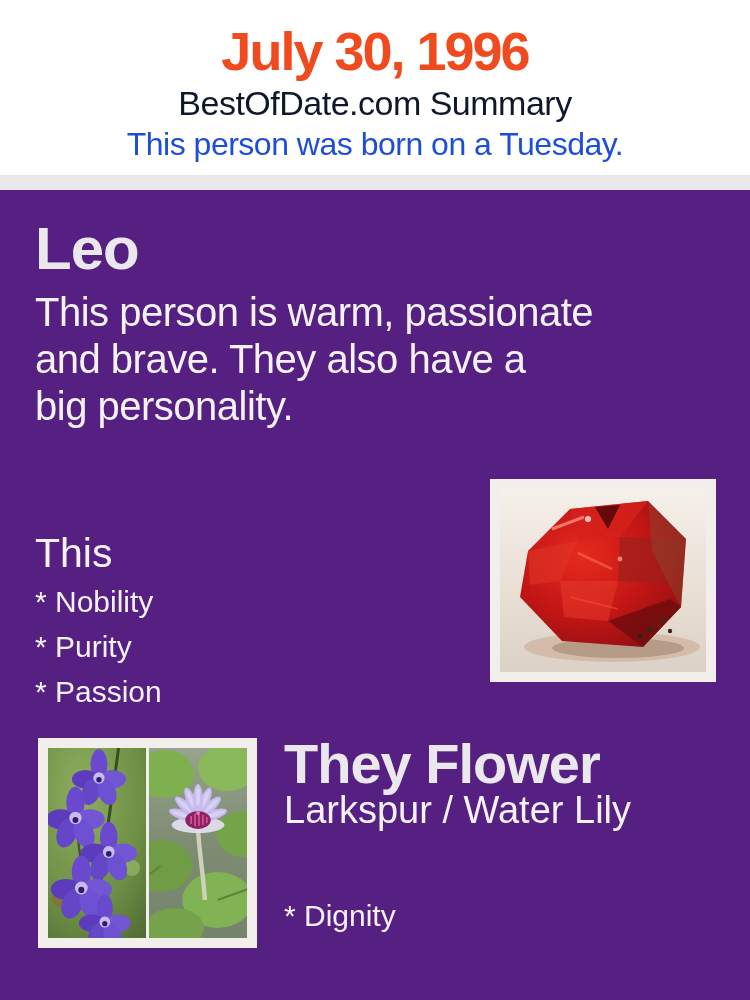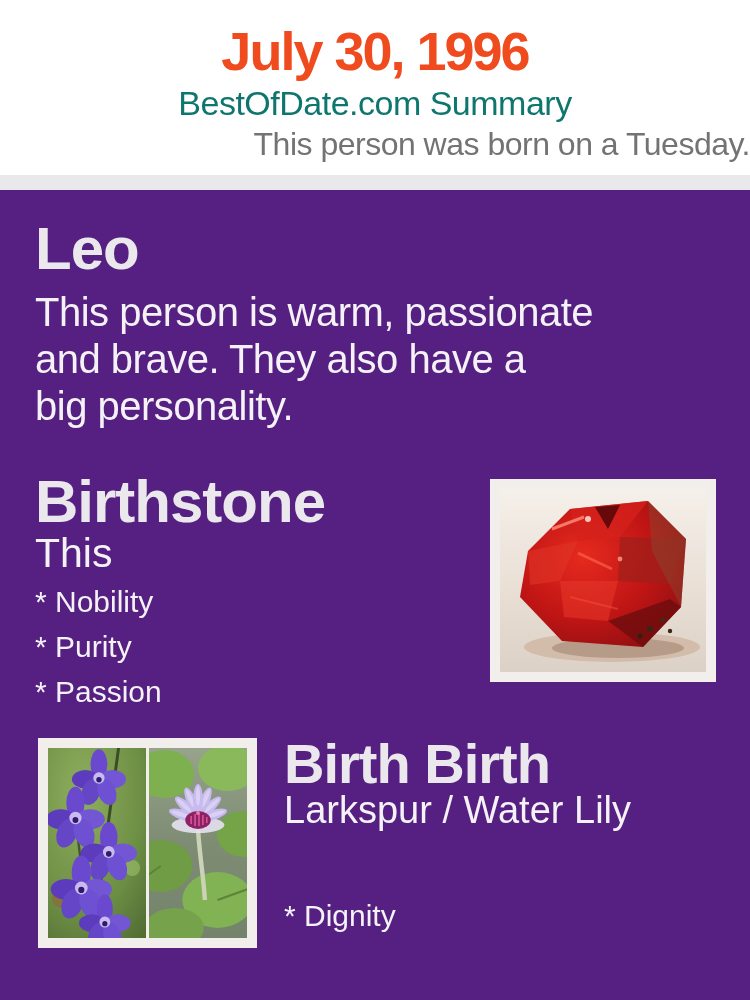--- a/index.html
+++ b/index.html
@@ -5,22 +5,22 @@
   html,body{margin:0;padding:0;}
   body{
     width:750px;height:1000px;
     font-family:"Liberation Sans", sans-serif;
     background:#ffffff;overflow:hidden;
   }
   .page{position:relative;width:750px;height:967px;background:#ffffff;}
   .abs{position:absolute;}
   .ctr{left:0;width:750px;text-align:center;}
   .date-title{top:22px;font-size:54px;font-weight:700;color:#f04b1f;letter-spacing:-2px;line-height:1.1;}
-  .site-summary{top:85px;font-size:34px;color:#0f766e;letter-spacing:-0.5px;line-height:1.1;}
-  .born-on{top:126px;font-size:32px;color:#737373;letter-spacing:-0.5px;line-height:1.15;text-align:right;}
+  .site-summary{top:85px;font-size:34px;color:#0f172a;letter-spacing:-0.5px;line-height:1.1;}
+  .born-on{top:126px;font-size:32px;color:#1d4ed8;letter-spacing:-0.5px;line-height:1.15;}
   .divider{top:175px;left:0;width:750px;height:15px;background:#e9e9ec;}
   .purple-card{top:190px;left:0;width:750px;height:810px;background:#552081;}
   .on-purple{color:#f4f2f6;}
   .h1{font-weight:700;color:#eae8ec;letter-spacing:-1px;line-height:1.05;}
   .sign-title{left:35px;top:217px;font-size:60px;}
   .sign-desc{left:35px;top:289px;font-size:40px;line-height:47px;letter-spacing:-0.5px;white-space:pre-line;}
   .stone-title{left:35px;top:470px;font-size:60px;}
   .stone-name{left:35px;top:531px;font-size:41px;line-height:1.1;}
   .trait{font-size:30px;line-height:1.1;}
   .t-nob{left:35px;top:585px;}
@@ -48,21 +48,20 @@
     <div class="abs divider"></div>
   </div>
 
   <div class="abs purple-card"></div>
 
   <div class="abs on-purple sign-desc">This person is warm, passionate
 and brave. They also have a
 big personality.</div>
   <div class="abs h1 sign-title">Leo</div>
 
-  <div class="abs h1 stone-title">Birthstone</div>
   <div class="abs on-purple stone-name">This</div>
   <div class="abs on-purple trait t-nob">* Nobility</div>
   <div class="abs on-purple trait t-pur">* Purity</div>
   <div class="abs on-purple trait t-pas">* Passion</div>
 
   <div class="abs photo-frame ruby-frame">
     <svg viewBox="0 0 206 183" preserveAspectRatio="none">
       <defs>
         <linearGradient id="rbg" x1="0" y1="0" x2="0" y2="1">
           <stop offset="0" stop-color="#f5f0ea"></stop>
@@ -156,17 +155,17 @@
       <use href="#petal" transform="translate(50,70) rotate(48)"></use>
       <use href="#petal" transform="translate(50,68) rotate(-24)"></use>
       <use href="#petal" transform="translate(50,68) rotate(24)"></use>
       <use href="#petal" transform="translate(50,67)"></use>
       <ellipse cx="50" cy="72" rx="13" ry="9" fill="#8e2166"></ellipse>
       <path d="M43,68 L43,76 M47,66 L47,78 M51,66 L51,78 M55,67 L55,77 M59,69 L59,75" stroke="#d65795" stroke-width="1.6"></path>
       <circle cx="50" cy="65" r="2" fill="#e77fae"></circle>
     </svg>
   </div>
 
-  <div class="abs h1 flower-title">Birth Birth</div>
+  <div class="abs h1 flower-title">They Flower</div>
   <div class="abs on-purple flower-name">Larkspur / Water Lily</div>
   <div class="abs on-purple trait t-dig">* Dignity</div>
 
 </div>
 
 </body></html>

